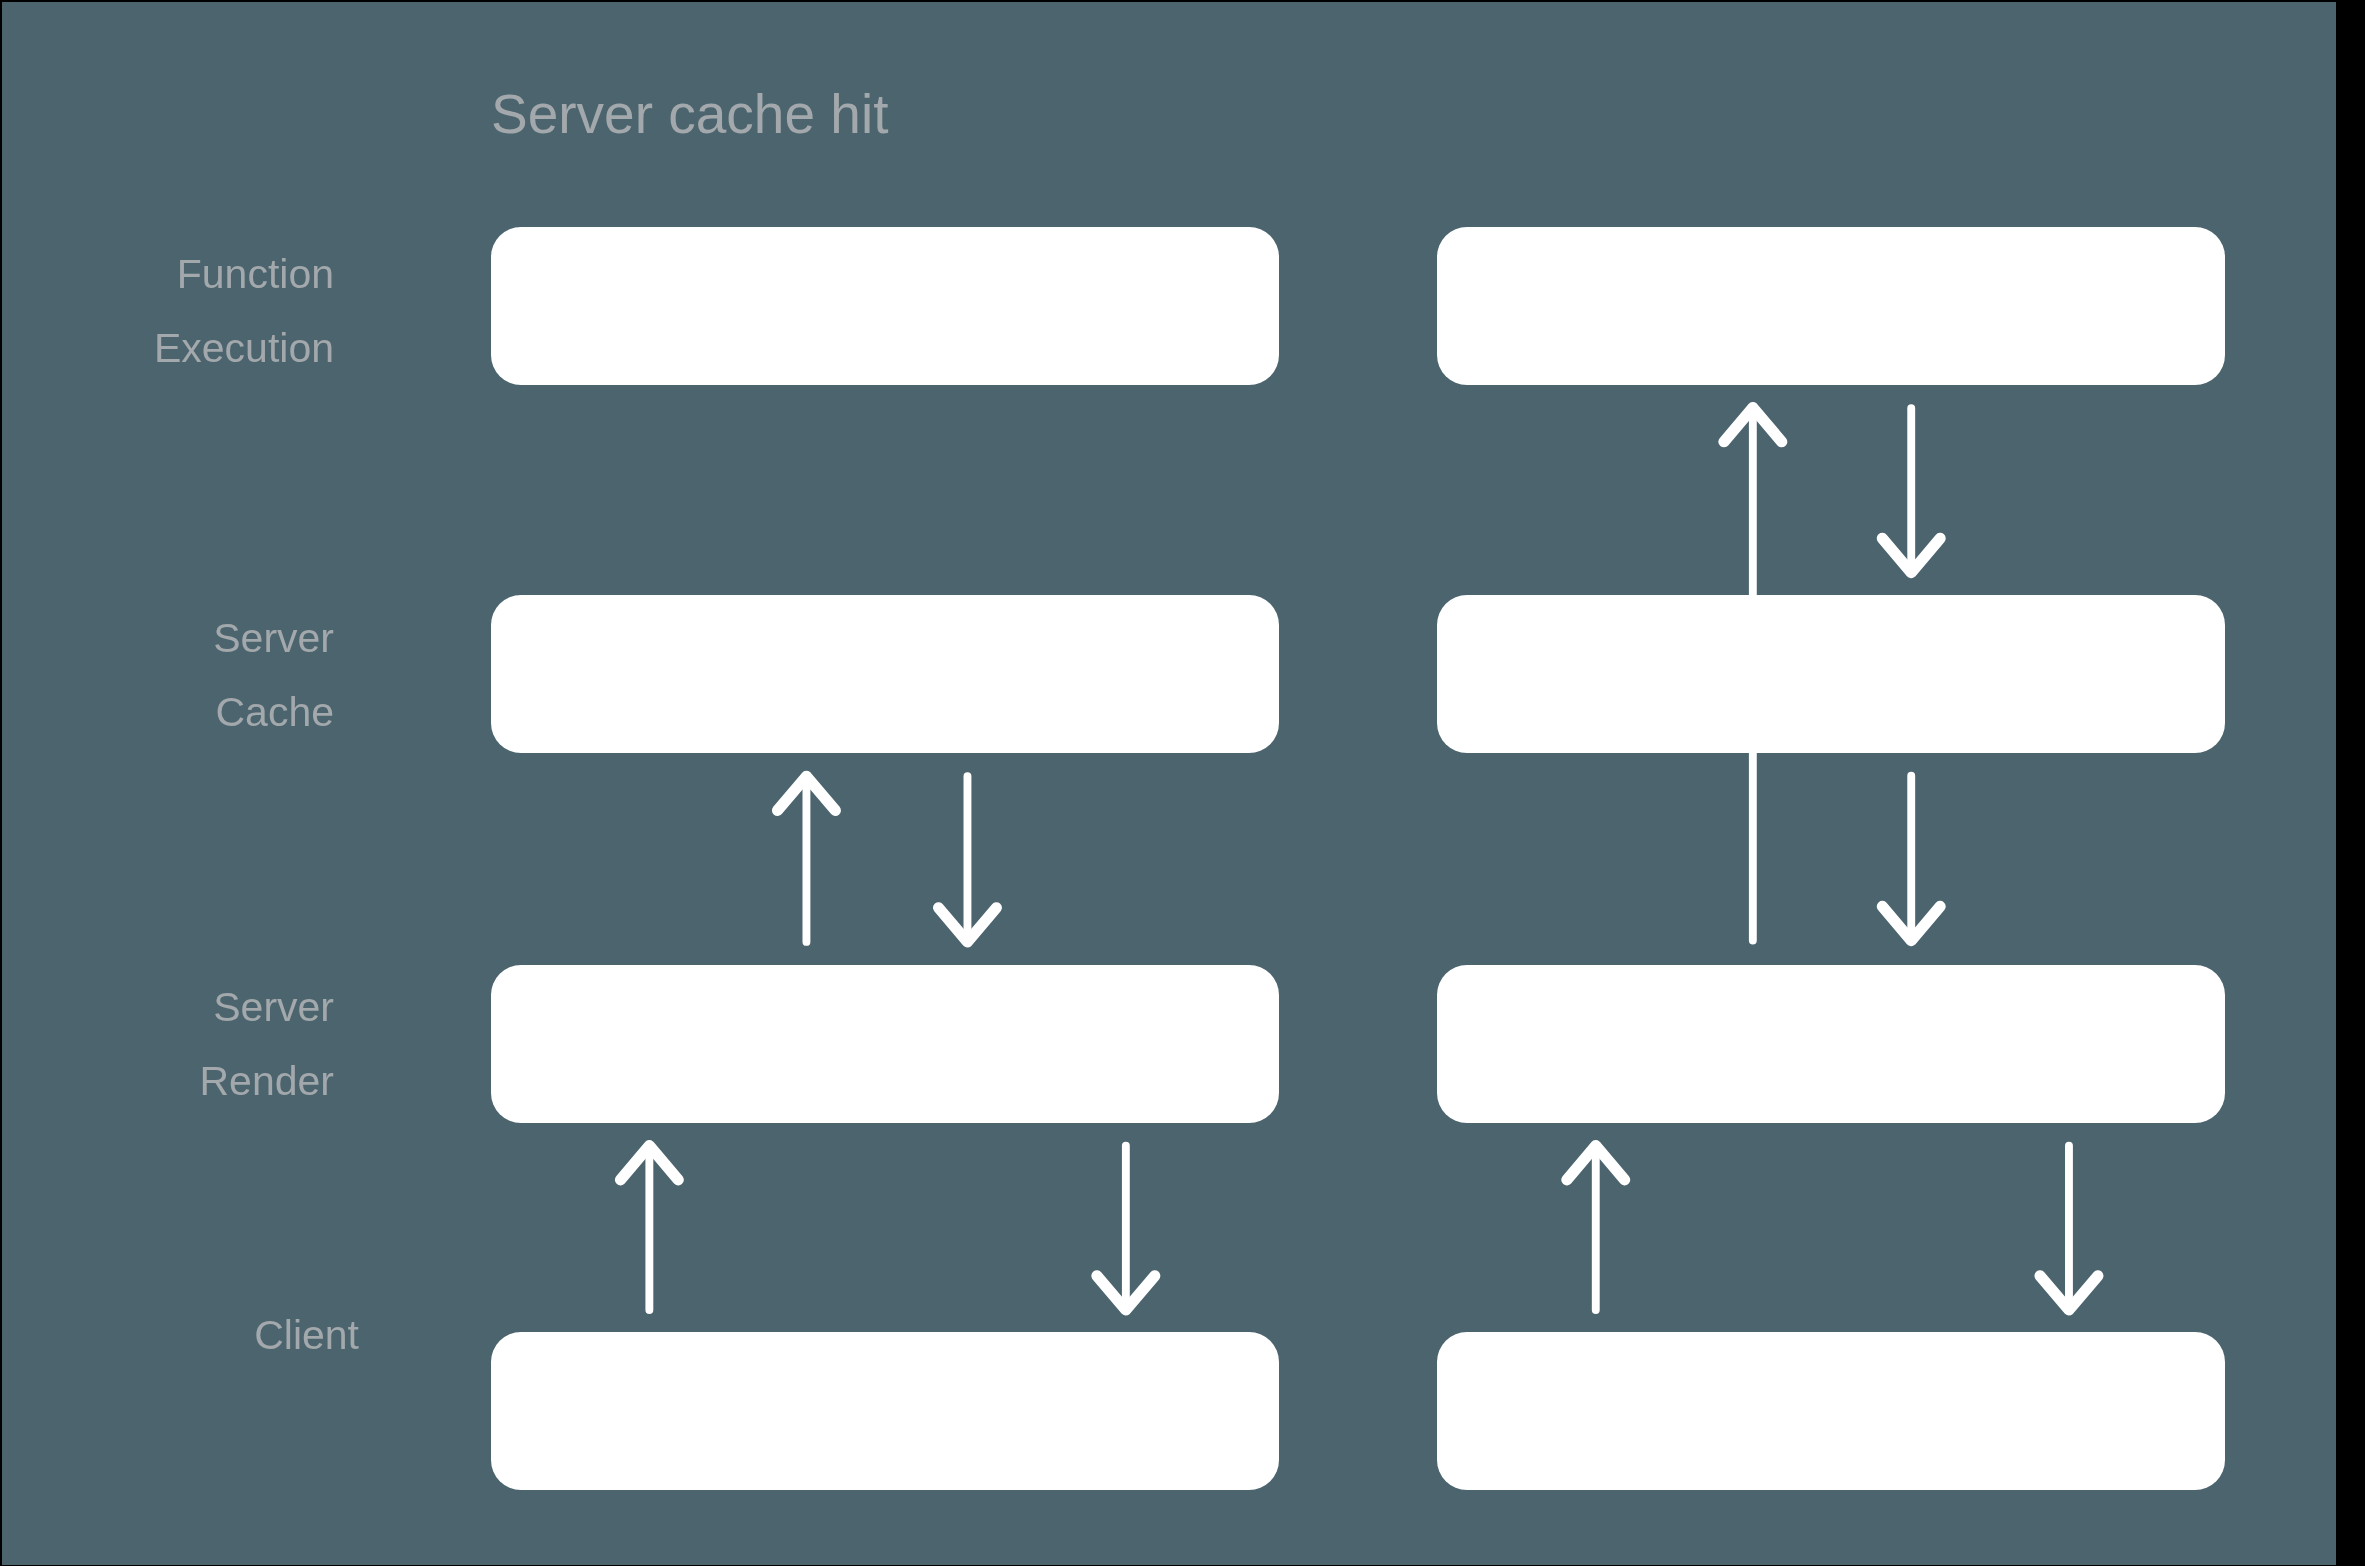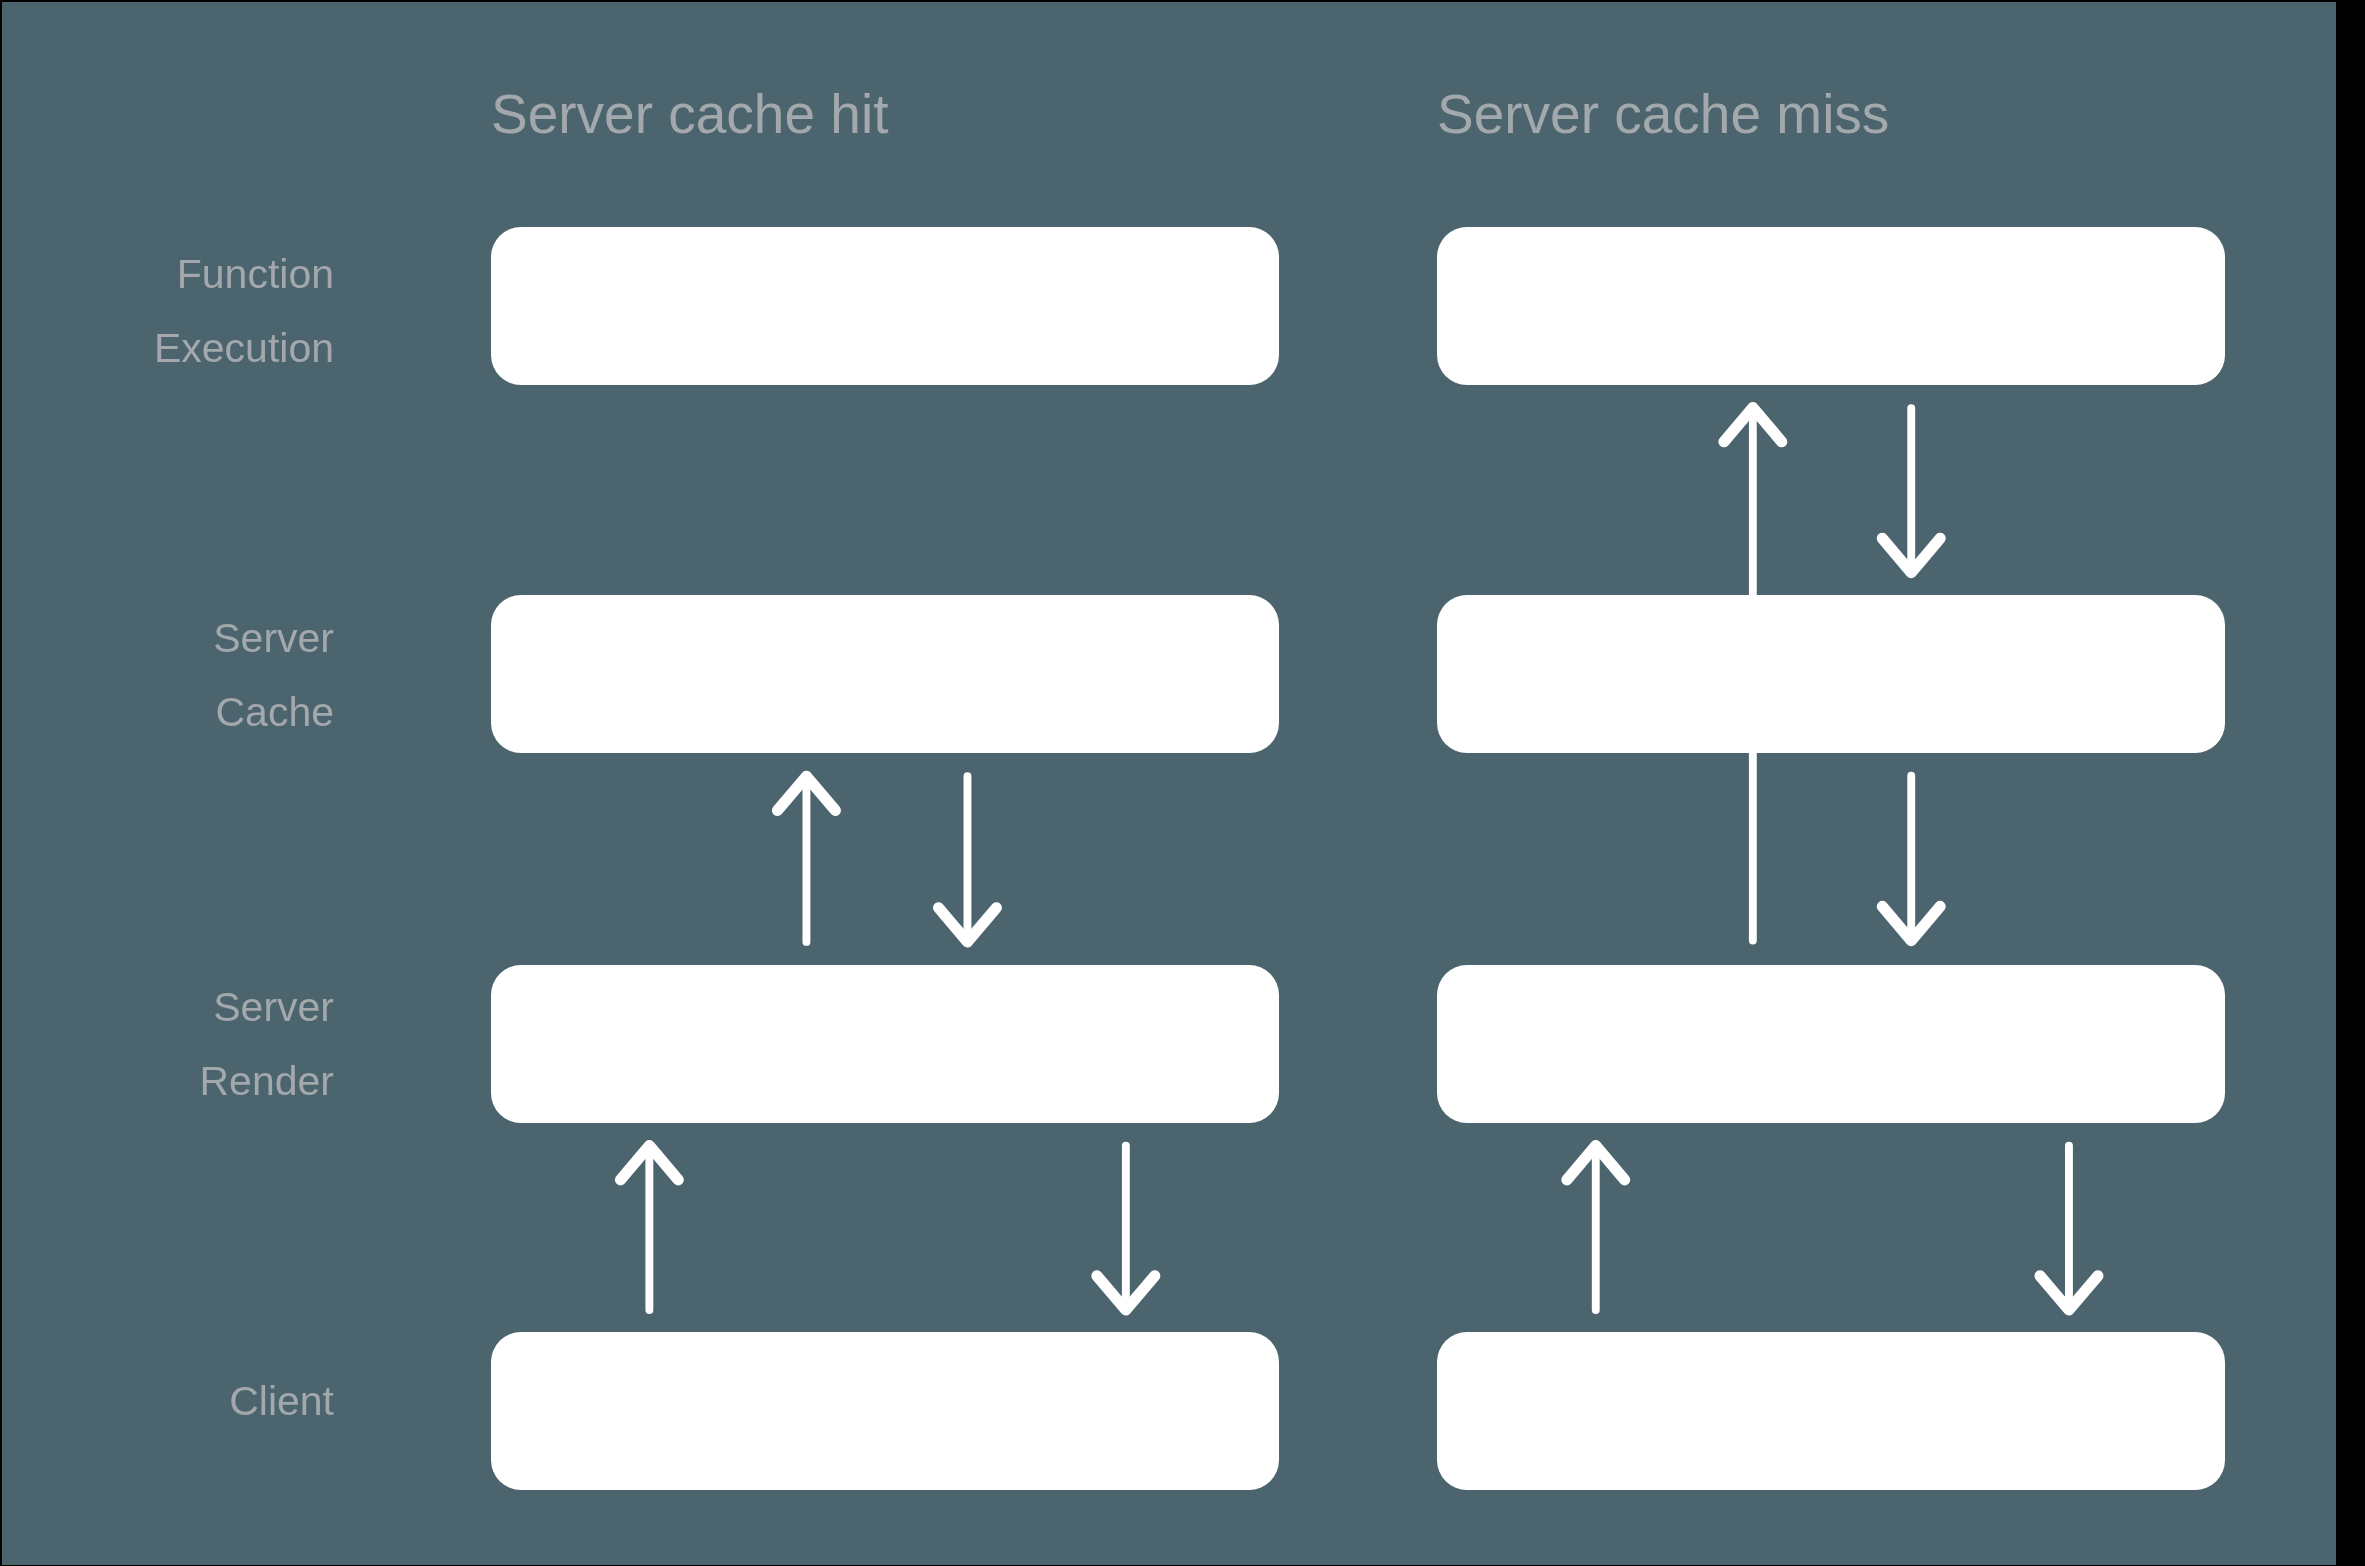--- a/index.html
+++ b/index.html
@@ -28,21 +28,21 @@
     width:332px;
     text-align:right;
     font-size:41px;
     line-height:74px;
     color:#a2a8ab;
     white-space:pre-line;
   }
   .row-label.r1{top:235px;}
   .row-label.r2{top:599px;}
   .row-label.r3{top:968px;}
-  .row-label.r4{top:1362px;}
+  .row-label.r4{top:1296px;padding-left:25px;}
   .arrow-layer{
     position:absolute;
     left:0;top:0;
     width:2366px;height:1567px;
     z-index:1;
   }
   .node-box{
     position:absolute;
     width:788px;height:158px;
     background:#ffffff;
@@ -57,21 +57,20 @@
   .node-box.r4{top:1330px;}
   .shaft{stroke:#ffffff;stroke-width:12;stroke-linecap:round;fill:none;}
   .head{stroke:#ffffff;stroke-width:17;stroke-linecap:round;stroke-linejoin:round;fill:none;}
 </style>
 </head>
 <body>
 
 <div class="canvas">
 
   <div class="col-title hit">Server cache hit</div>
-  <div class="col-title miss">Server cache miss</div>
 
   <div class="row-label r1">Function
 Execution</div>
   <div class="row-label r2">Server
 Cache</div>
   <div class="row-label r3">Server
 Render</div>
   <div class="row-label r4">Client</div>
 
   <svg class="arrow-layer" viewBox="0 0 3600 2384" aria-hidden="true">

